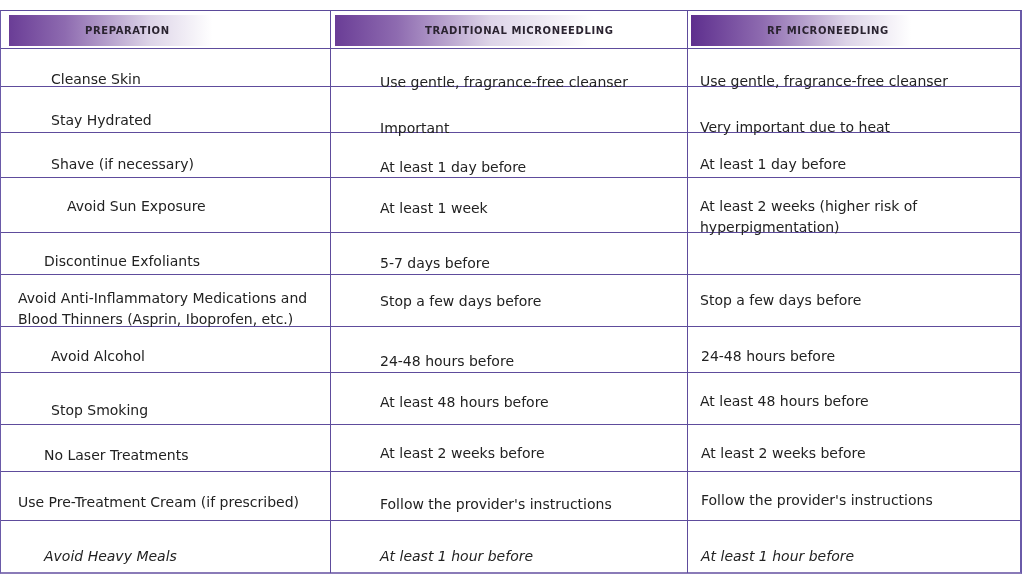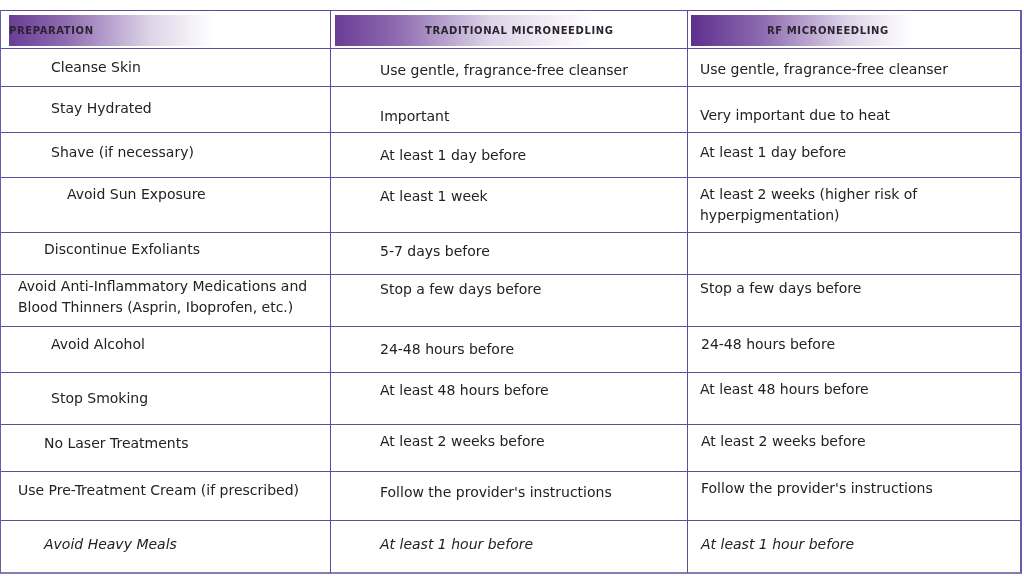--- a/index.html
+++ b/index.html
@@ -13,30 +13,30 @@
   .cell { position: absolute; top: 0; bottom: 0; box-sizing: border-box; font-size: 14px; line-height: 21px; }
   .c0 { left: 0; width: 330px; border-right: 1.5px solid #5e4c9c; }
   .c1 { left: 330px; width: 357px; border-right: 1.5px solid #5e4c9c; }
   .c2 { left: 687px; width: 335px; }
   .hdr-bar { position: absolute; top: 4px; height: 31px; left: 8px; right: 8px;
              display: flex; align-items: center; justify-content: center;
              font-size: 10px; font-weight: bold; letter-spacing: 0.6px; color: #2a2330; }
   .c0 .hdr-bar { background: linear-gradient(to right, #6a3d96 0%, #8e6bb0 18%, #ddd4e8 45%, #ffffff 65%); }
   .c1 .hdr-bar { left: 4px; background: linear-gradient(to right, #6a3d96 0%, #8e6bb0 18%, #ddd4e8 45%, #ffffff 75%); }
   .c2 .hdr-bar { left: 3px; background: linear-gradient(to right, #5e2f8e 0%, #8e6bb0 22%, #ddd4e8 48%, #ffffff 68%); }
-  .txt { position: absolute; white-space: nowrap; }
+  .txt { position: absolute; white-space: nowrap; margin-top: 12px; }
 </style>
 </head>
 <body>
 
 <div class="table">
 
   <div class="row" style="top:0;height:38px;">
     <div class="cell c0">
-      <div class="hdr-bar" style="justify-content:flex-start;text-align:right;">PREPARATION</div>
+      <div class="hdr-bar" style="justify-content:flex-start;padding-left:76px;text-align:right;">PREPARATION</div>
     </div>
     <div class="cell c1">
       <div class="hdr-bar" style="justify-content:flex-start;padding-left:90px;">TRADITIONAL MICRONEEDLING</div>
     </div>
     <div class="cell c2">
       <div class="hdr-bar" style="justify-content:flex-start;padding-left:76px;">RF MICRONEEDLING</div>
     </div>
   </div>
 
   <div class="row" style="top:38px;height:38px;">

